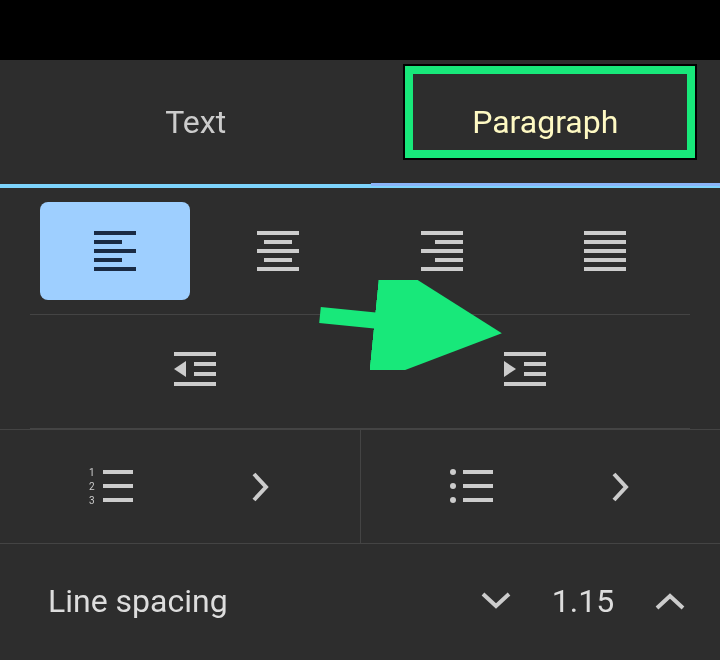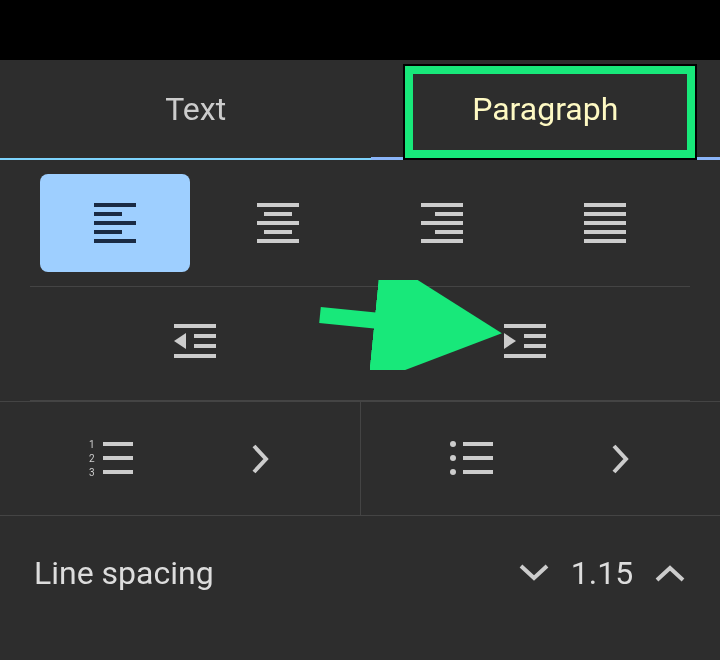--- a/index.html
+++ b/index.html
@@ -18,22 +18,22 @@
     .panel {
       position: absolute;
       top: 60px;
       left: 0;
       right: 0;
       bottom: 0;
       background: #2d2d2d;
     }
     .tabs {
       display: flex;
-      height: 100px;
-      border-bottom: 2px solid #7dd3fc;
+      height: 128px;
+      border-bottom: 4px solid #7dd3fc;
       position: relative;
       padding-left: 21px;
     }
     .tab {
       flex: 1;
       display: flex;
       align-items: center;
       justify-content: center;
       font-size: 32px;
       color: #ccc;
@@ -131,32 +131,32 @@
     .list-btn {
       cursor: pointer;
       display: flex;
       align-items: center;
       justify-content: center;
     }
     .spacing-row {
       display: flex;
       align-items: center;
       height: 114px;
-      padding: 0 34px 0 34px;
+      padding: 0 34px 0 48px;
       border-top: 1px solid #444;
     }
     .spacing-label {
       flex: 1;
       font-size: 32px;
       color: #ddd;
     }
     .spacing-controls {
       display: flex;
       align-items: center;
-      gap: 17px;
+      gap: 36px;
     }
     .spacing-value {
       font-size: 32px;
       color: #ddd;
       min-width: 70px;
       text-align: center;
     }
     .chevron {
       cursor: pointer;
       display: flex;

